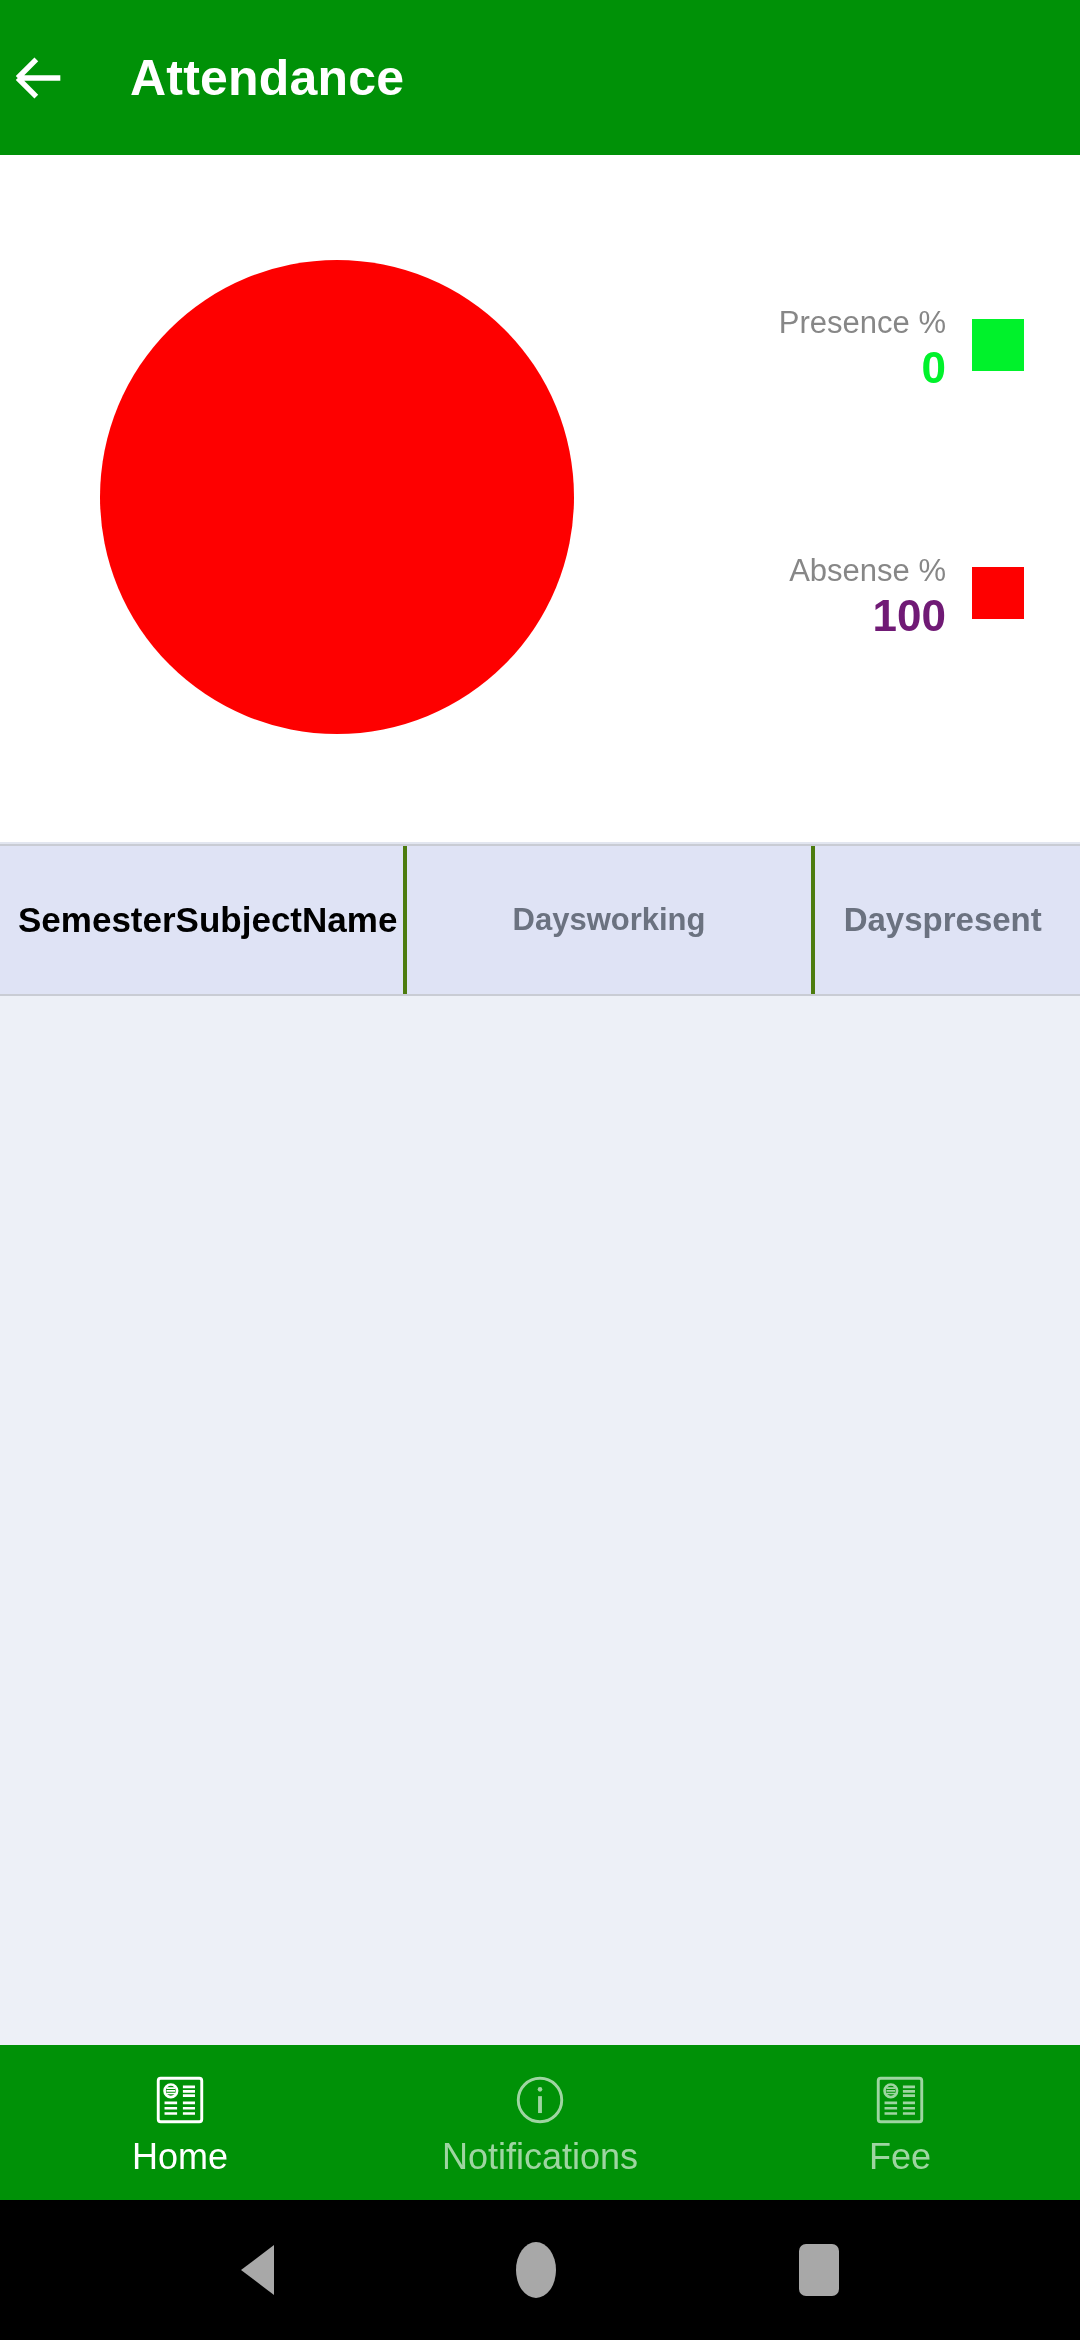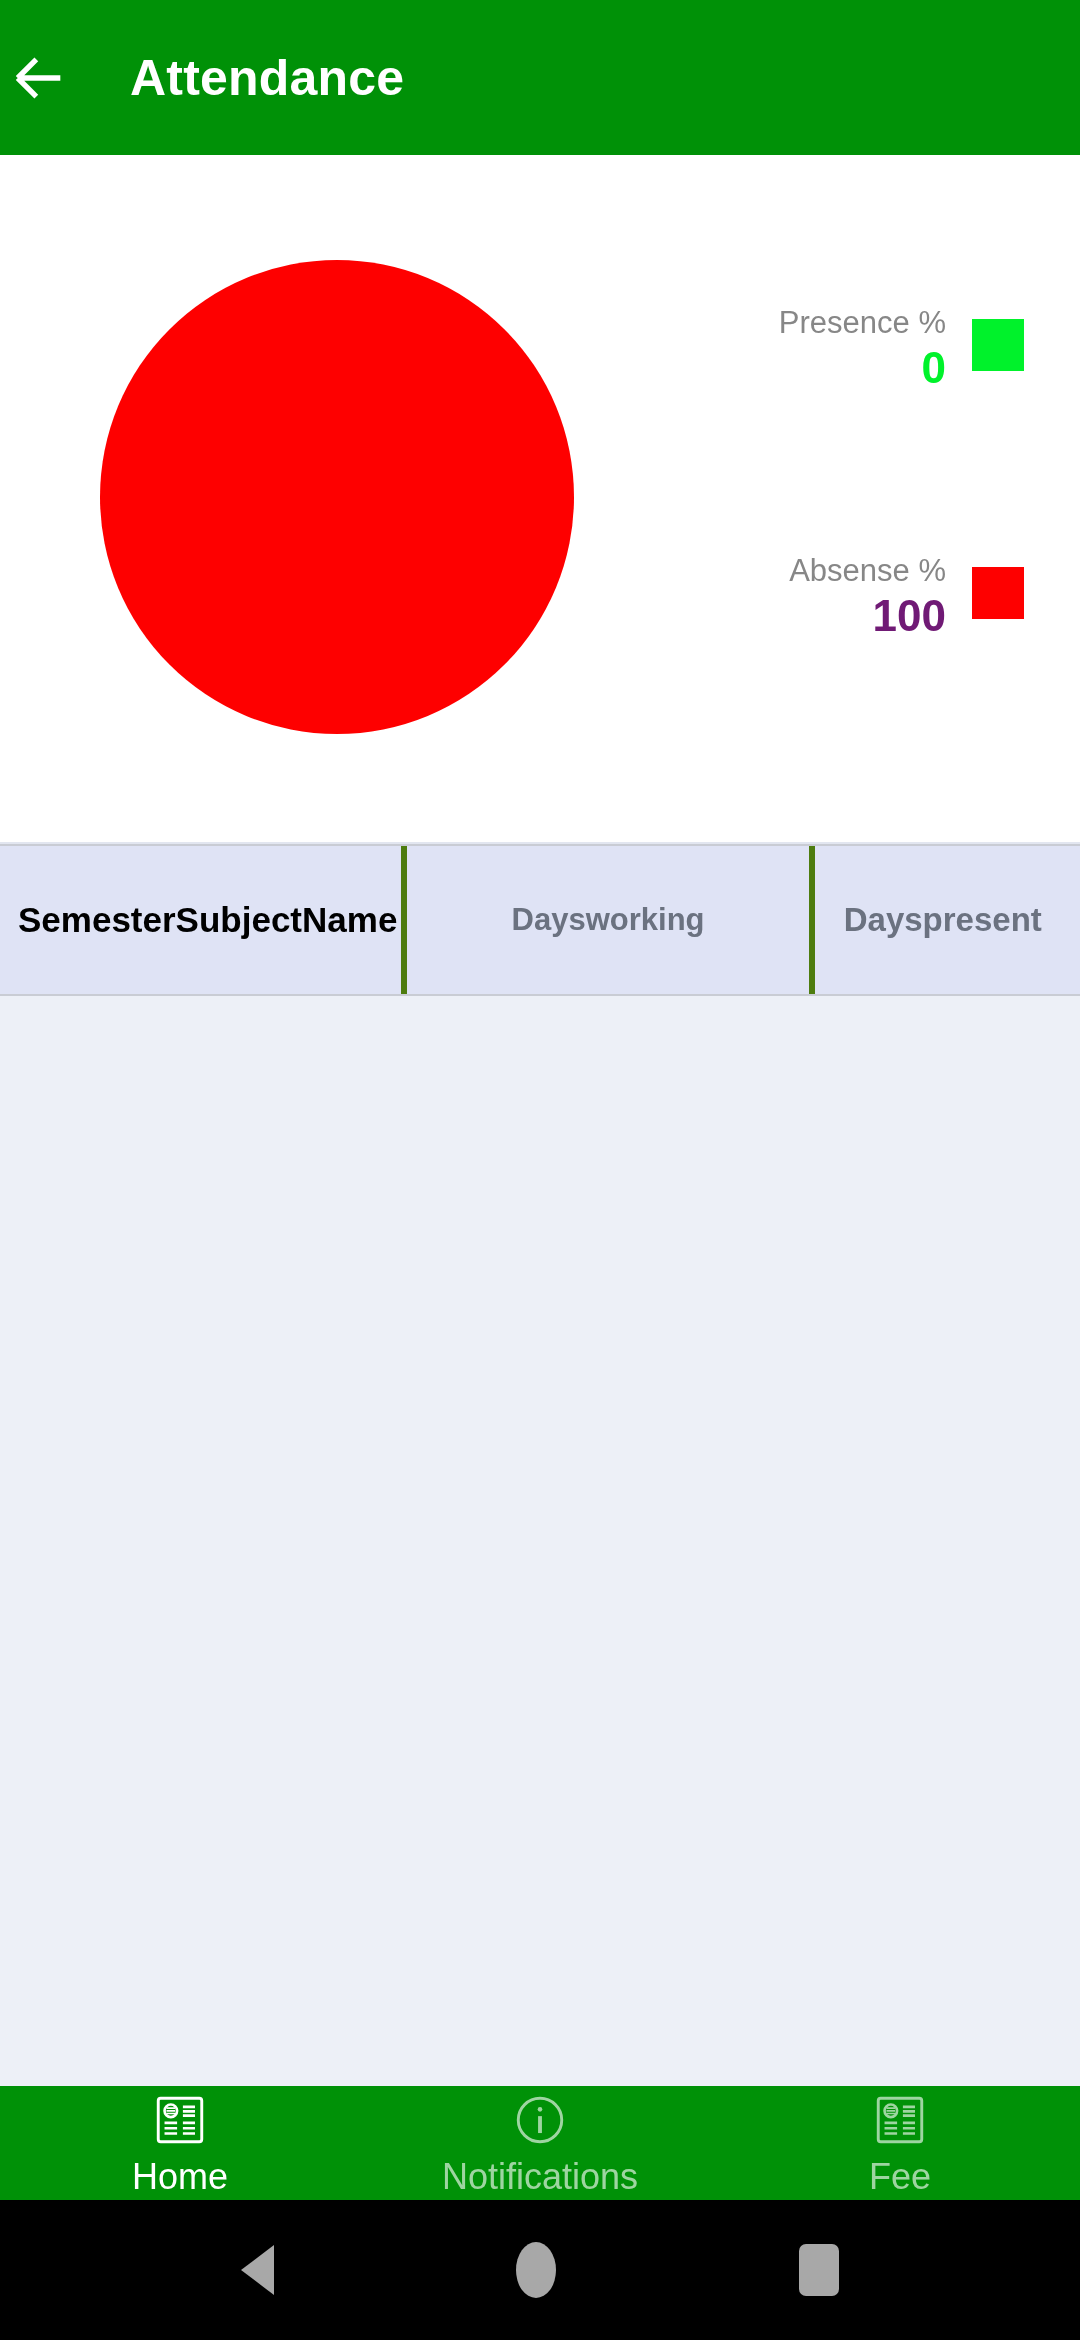--- a/index.html
+++ b/index.html
@@ -97,21 +97,21 @@
     display:flex;
     height:152px;
     border-top:2px solid #c9ccd4;
     border-bottom:2px solid #c9ccd4;
   }
   .th {
     background:#dfe3f5;
     height:100%;
     display:flex;
     align-items:center;
-    border-right:6px solid #4d7c0f;
+    border-right:4px solid #4d7c0f;
     padding:0 18px;
     overflow:hidden;
   }
   .th.col0 {
     width:432px;
     justify-content:flex-start;
     color:#000000;
     font-weight:700;
     font-size:35px;
   }
@@ -132,21 +132,21 @@
     line-height:1.25;
     white-space:normal;
     word-break:break-all;
     border-right:none;
   }
   .table-body { background:#edf0f7; height:100%; }
 
   
   .bottom-nav {
     flex:0 0 auto;
-    height:114px;
+    height:155px;
     background:#009107;
     display:flex;
     align-items:center;
   }
   .nav-item {
     flex:1 1 0;
     display:flex;
     flex-direction:column;
     align-items:center;
     justify-content:center;

